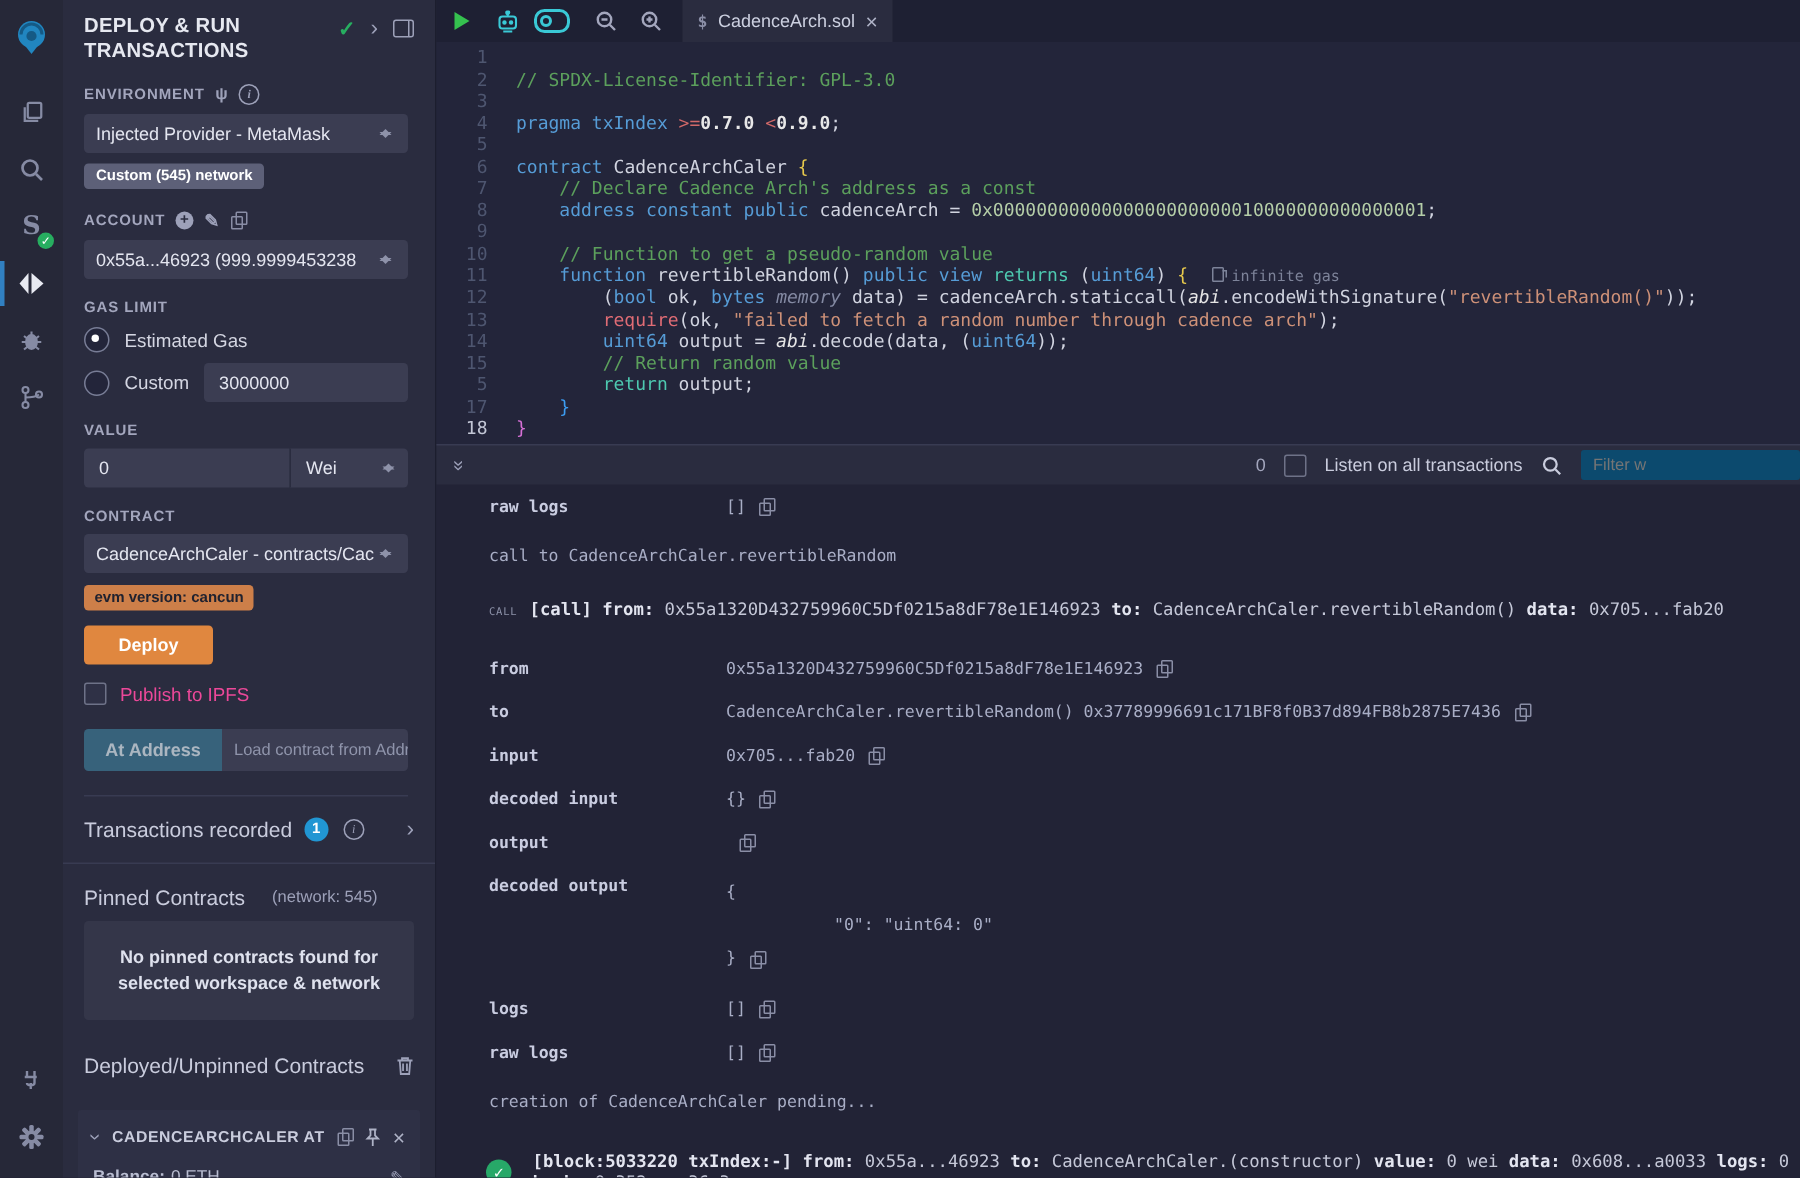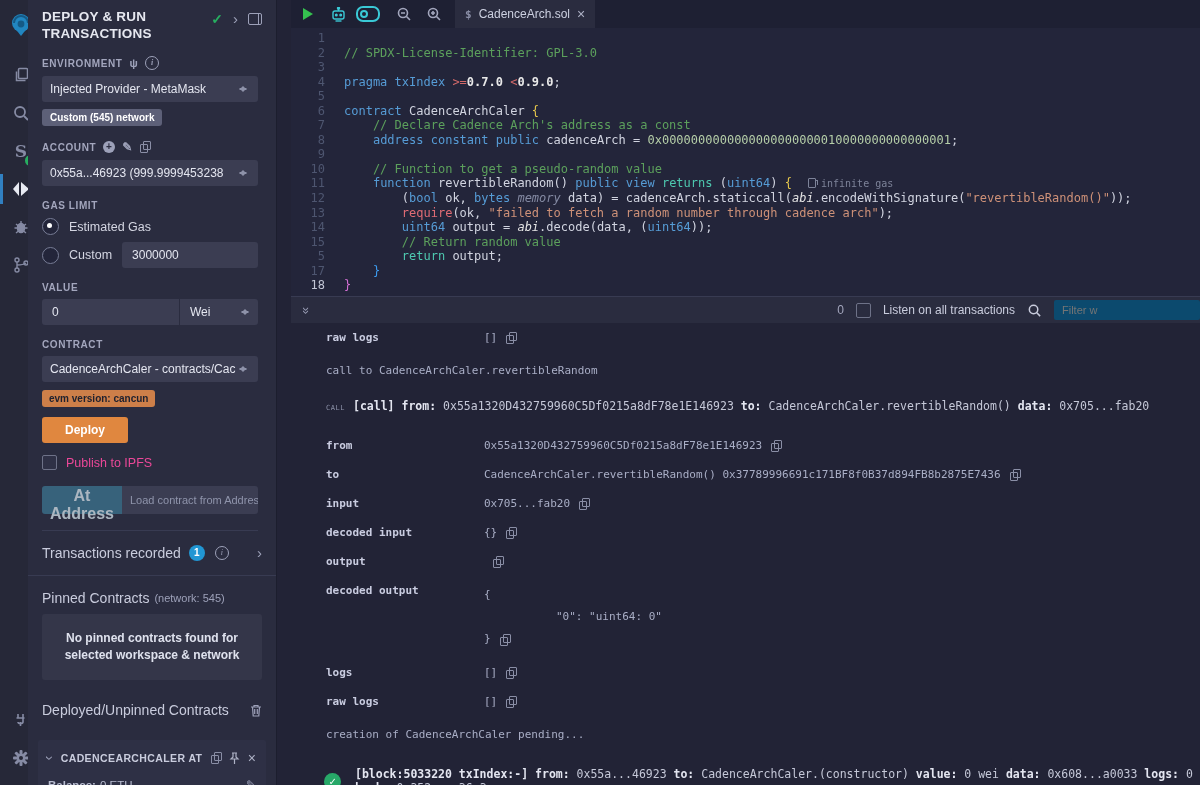--- a/index.html
+++ b/index.html
@@ -1,19 +1,19 @@
 <!DOCTYPE html>
 <html><head>
 <meta charset="utf-8">
 <style>
   html,body{margin:0;padding:0;background:#222336;width:1200px;height:785px;overflow:hidden;
     font-family:"Liberation Sans",sans-serif;-webkit-font-smoothing:antialiased;}
   
   #rail{position:absolute;left:0;top:0;width:42px;height:785px;background:#262838;}
-  #panel{position:absolute;left:28px;top:0;width:248px;height:785px;background:#2a2c3f;overflow:hidden;border-right:1px solid #1c1e2e;}
+  #panel{position:absolute;left:42px;top:0;width:248px;height:785px;background:#2a2c3f;overflow:hidden;border-right:1px solid #1c1e2e;}
   #main{position:absolute;left:291px;top:0;right:0;height:785px;}
   #tabbar{position:absolute;left:0;top:0;right:0;height:28px;background:#1e2033;display:flex;align-items:center;}
   #editor{position:absolute;left:0;top:28px;right:0;height:268px;background:#23253a;overflow:hidden;padding-top:3px;}
   #terminal{position:absolute;left:0;top:296px;right:0;bottom:0;background:#222336;}
   #term-header{height:26px;background:#2a2c3f;border-top:1px solid #383b52;display:flex;align-items:center;overflow:hidden;}
   #term-body{position:absolute;left:0;top:27px;right:0;bottom:0;overflow:hidden;padding:8px 0 0 35px;}
   
   .rail-item{width:42px;height:38px;display:flex;align-items:center;justify-content:center;position:relative;color:#868ba4;}
   .rail-item.active{color:#e8eaf2;}
   .rail-item.active::before{content:"";position:absolute;left:0;top:4px;bottom:4px;width:3px;background:#3180c1;}
@@ -38,26 +38,26 @@
   .radio-row{display:flex;align-items:center;gap:10px;margin:7px 0;color:#d4d6e2;font-size:12.5px;}
   .gas-input{height:26px;background:#3b3d52;border-radius:3px;color:#e4e6f0;font-size:12px;display:flex;align-items:center;padding:0 10px;width:118px;margin-left:auto;}
   .value-row{display:flex;}
   .value-input{flex:1;height:26px;background:#3b3d52;border-radius:3px 0 0 3px;color:#e4e6f0;font-size:12px;display:flex;align-items:center;padding:0 10px;}
   .unit-box{width:62px;height:26px;background:#3b3d52;border-left:1px solid #2a2c3f;border-radius:0 3px 3px 0;color:#e4e6f0;font-size:12px;display:flex;align-items:center;justify-content:space-between;padding:0 6px 0 10px;}
   .evm-badge{display:inline-block;background:#c8understand;background:#cd7f49;color:#20222f;font-size:10px;font-weight:bold;border-radius:3px;padding:3px 7px;margin-top:8px;}
   .btn-deploy{margin-top:10px;width:86px;height:26px;background:#e0873f;border:none;border-radius:3px;color:#fff;font-size:12px;font-weight:bold;display:flex;align-items:center;justify-content:center;cursor:pointer;}
   .cbx-row{display:flex;align-items:center;gap:9px;margin-top:12px;color:#ec4899;font-size:12.5px;}
   .cbx{width:13px;height:13px;border:1px solid #6e7288;border-radius:2px;background:#2f3146;flex:none;}
   .ataddr-row{display:flex;margin-top:16px;}
-  .btn-ataddr{width:80px;height:28px;background:#3c7490;opacity:.75;border:none;border-radius:3px 0 0 3px;color:#d6e4ec;font-size:16px;font-weight:bold;}
+  .btn-ataddr{width:92px;height:28px;background:#3c7490;opacity:.75;border:none;border-radius:3px 0 0 3px;color:#d6e4ec;font-size:12px;font-weight:bold;}
   .ataddr-input{flex:1;height:28px;background:#3b3d52;border-radius:0 3px 3px 0;color:#8f94ab;font-size:11px;display:flex;align-items:center;padding:0 8px;box-sizing:border-box;white-space:nowrap;overflow:hidden;}
   .divider{border-top:1px solid #383b52;margin-top:16px;}
   .sect-row{display:flex;align-items:center;padding:14px 14px;color:#c9ccdd;font-size:14px;}
   .badge-count{width:16px;height:16px;border-radius:50%;background:#2196d3;color:#fff;font-size:10px;font-weight:bold;text-align:center;line-height:16px;margin-left:8px;}
-  .subtle{font-size:11px;color:#9da1b9;margin-left:5px;text-align:center;}
+  .subtle{font-size:11px;color:#9da1b9;margin-left:18px;text-align:center;}
   .empty-box{margin:2px 14px 14px 14px;background:#343649;border-radius:3px;padding:16px 20px;color:#dfe2ee;font-size:12px;font-weight:bold;text-align:center;line-height:17px;}
   .card{margin:8px 10px;background:#2e3045;border-radius:2px;padding:10px 10px 12px 10px;}
   .card-head{display:flex;align-items:center;gap:8px;color:#c9ccdd;}
   .card-title{font-size:10.5px;font-weight:bold;letter-spacing:.4px;white-space:nowrap;overflow:hidden;flex:1;}
   .bal-row{display:flex;align-items:center;margin-top:12px;color:#b9bdd1;font-size:11.5px;}
   .i-check{color:#27ae60;font-size:14px;font-weight:bold;}
   .i-chevr{font-size:15px;color:#9da1b9;line-height:10px;}
   .i-chevd{display:inline-block;transform:rotate(90deg);font-size:14px;color:#9da1b9;}
   .i-dbl{display:inline-block;transform:rotate(90deg);font-size:13px;color:#9da1b9;margin-left:12px;}
   .i-panelbox{width:12px;height:10px;border:1.5px solid #9da1b9;border-radius:2px;position:relative;}

